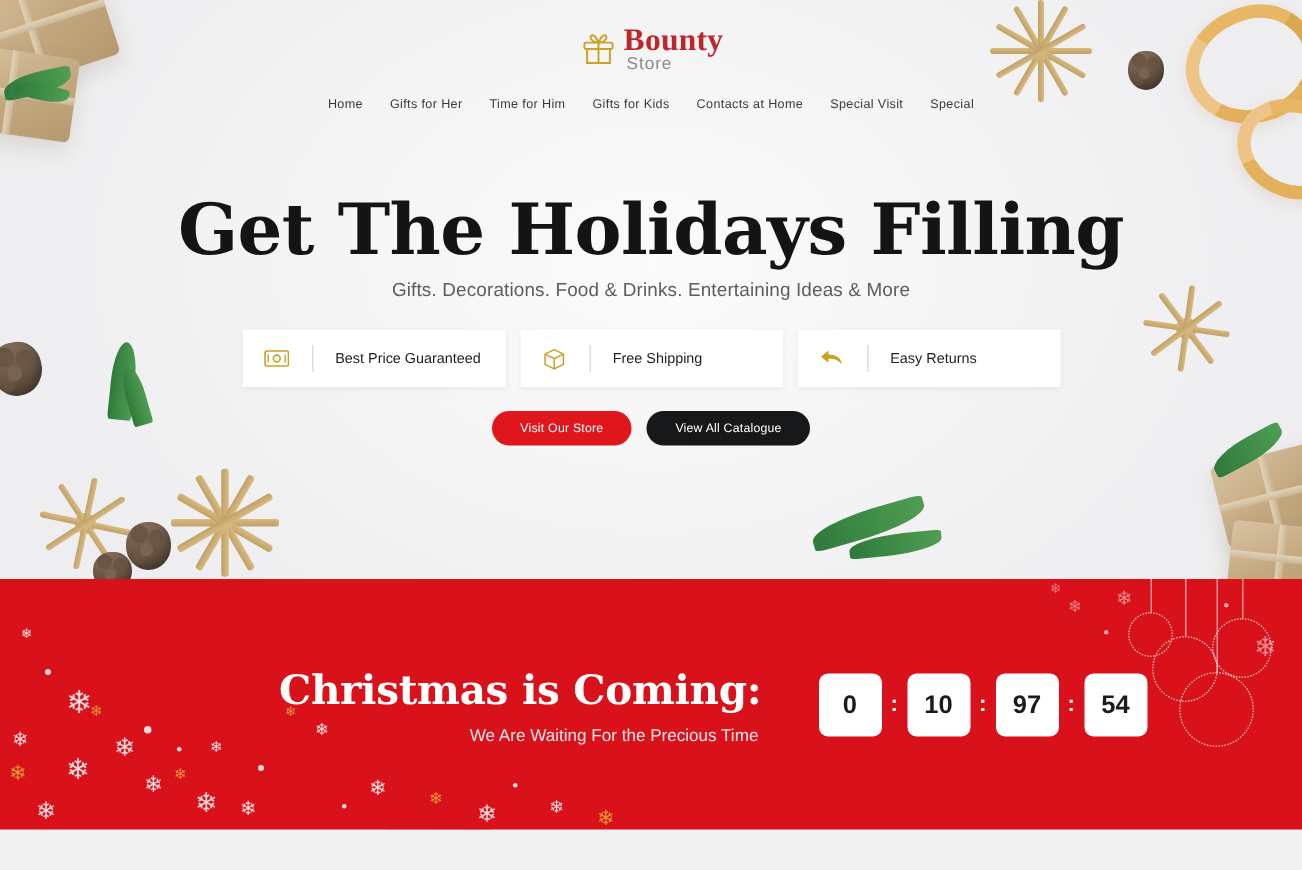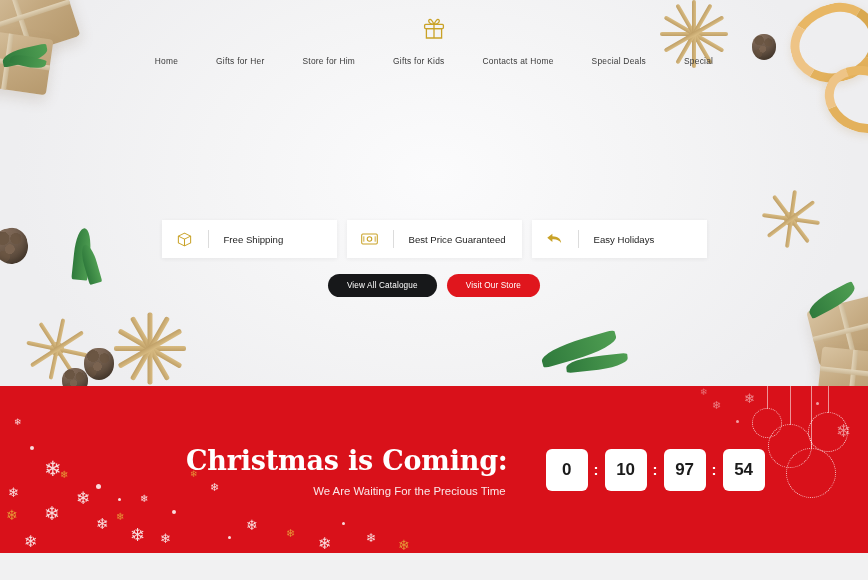--- a/index.html
+++ b/index.html
@@ -56,21 +56,21 @@
 
   
   .header{position:absolute;left:0;top:0;width:868px;z-index:5;}
   .logo-wrap{display:flex;justify-content:center;align-items:center;padding-top:16px;gap:4px;}
   .logo-icon{width:26px;height:26px;position:relative;flex:none;}
   .logo-text{line-height:1;}
   .logo-name{font-family:"Liberation Serif",serif;font-size:21px;font-weight:bold;
     color:#c0252b;letter-spacing:.2px;}
   .logo-sub{font-size:11.5px;color:#8a8a8a;letter-spacing:.6px;margin-top:1px;padding-left:2px;}
 
-  .nav{display:flex;justify-content:center;gap:38px;margin-top:14px;}
+  .nav{display:flex;justify-content:center;gap:18px;margin-top:14px;}
   .nav a{font-size:8.4px;color:#3a3a3a;text-decoration:none;letter-spacing:.25px;
     white-space:nowrap;cursor:pointer;}
 
   
   .hero{position:absolute;left:0;top:0;width:868px;height:390px;z-index:4;}
   .headline{position:absolute;left:0;right:0;top:129px;text-align:center;
     font-family:"DejaVu Serif",serif;font-weight:bold;font-size:47px;color:#141414;
     letter-spacing:-.4px;line-height:1.05;}
   .subhead{position:absolute;left:0;right:0;top:186px;text-align:center;
     font-size:12.6px;color:#5d5d5d;letter-spacing:.1px;}
@@ -183,74 +183,80 @@
     <div class="logo-wrap">
       <span class="logo-icon">
         <svg viewBox="0 0 26 26" width="26" height="26">
           <path d="M13 8.2c-1.6-3.4-3.2-5.3-4.6-4.6-1.2.6-.9 2.7 1.2 3.9.9.5 2.1.8 3.4.7z" fill="none" stroke="#c9a227" stroke-width="1.3"></path>
           <path d="M13 8.2c1.6-3.4 3.2-5.3 4.6-4.6 1.2.6.9 2.7-1.2 3.9-.9.5-2.1.8-3.4.7z" fill="none" stroke="#c9a227" stroke-width="1.3"></path>
           <rect x="3.6" y="8.4" width="18.8" height="4.2" rx="1" fill="none" stroke="#c9a227" stroke-width="1.3"></rect>
           <path d="M5.4 12.6h15.2v9.4H5.4z" fill="none" stroke="#c9a227" stroke-width="1.3"></path>
           <path d="M13 8.4v13.6" stroke="#c9a227" stroke-width="1.3" fill="none"></path>
         </svg>
       </span>
+      <span class="logo-text">
+        <div class="logo-name">Bounty</div>
+        <div class="logo-sub">Store</div>
+      </span>
     </div>
 
     <div class="nav">
       <a>Home</a>
       <a>Gifts for Her</a>
-      <a>Store for Him</a>
+      <a>Time for Him</a>
       <a>Gifts for Kids</a>
       <a>Contacts at Home</a>
-      <a>Special Deals</a>
+      <a>Special Visit</a>
       <a>Special</a>
     </div>
   </div>
 
   <div class="hero">
+    <div class="headline">Get The Holidays Filling</div>
+    <div class="subhead">Gifts. Decorations. Food &amp; Drinks. Entertaining Ideas &amp; More</div>
 
     <div class="features">
-
-      <div class="fcard f1">
-        <span class="ic">
-          <svg viewBox="0 0 22 22" width="15" height="15">
-            <path d="M11 1.6 20 6v10l-9 4.4L2 16V6z" fill="none" stroke="#c9a227" stroke-width="1.5" stroke-linejoin="round"></path>
-            <path d="M2 6l9 4.4L20 6M11 10.4V20.4" fill="none" stroke="#c9a227" stroke-width="1.5" stroke-linejoin="round"></path>
-          </svg>
-        </span>
-        <span class="sep"></span>
-        <span class="lbl">Free Shipping</span>
-      </div>
 
       <div class="fcard f2">
         <span class="ic">
           <svg viewBox="0 0 24 16" width="17" height="12">
             <rect x="1" y="1" width="22" height="14" rx="1.6" fill="none" stroke="#c9a227" stroke-width="1.5"></rect>
             <circle cx="12" cy="8" r="3.2" fill="none" stroke="#c9a227" stroke-width="1.5"></circle>
             <path d="M4 4.2v7.6M20 4.2v7.6" stroke="#c9a227" stroke-width="1.3"></path>
           </svg>
         </span>
         <span class="sep"></span>
         <span class="lbl">Best Price Guaranteed</span>
       </div>
 
+      <div class="fcard f1">
+        <span class="ic">
+          <svg viewBox="0 0 22 22" width="15" height="15">
+            <path d="M11 1.6 20 6v10l-9 4.4L2 16V6z" fill="none" stroke="#c9a227" stroke-width="1.5" stroke-linejoin="round"></path>
+            <path d="M2 6l9 4.4L20 6M11 10.4V20.4" fill="none" stroke="#c9a227" stroke-width="1.5" stroke-linejoin="round"></path>
+          </svg>
+        </span>
+        <span class="sep"></span>
+        <span class="lbl">Free Shipping</span>
+      </div>
+
       <div class="fcard f3">
         <span class="ic">
           <svg viewBox="0 0 24 20" width="17" height="15">
             <path d="M9 5.5V1.8L1.8 7.6 9 13.4V9.6c5.6-.5 9.4 1.3 12.4 5.2-.6-6.3-5.1-9.1-12.4-9.3z" fill="#c9a227"></path>
           </svg>
         </span>
         <span class="sep"></span>
-        <span class="lbl">Easy Holidays</span>
+        <span class="lbl">Easy Returns</span>
       </div>
     </div>
 
     <div class="cta">
+      <button class="btn btn-red">Visit Our Store</button>
       <button class="btn btn-dark">View All Catalogue</button>
-      <button class="btn btn-red">Visit Our Store</button>
     </div>
   </div>
 
   <div class="hero-bg2">
     <div class="prop kraft" style="left:182px;top:166px;width:150px;height:60px;transform:rotate(-12deg);"></div>
     <div class="prop kraft" style="left:470px;top:172px;width:120px;height:54px;transform:rotate(7deg);"></div>
   </div>
 
   <div class="band">
     <div class="bandflakes">

